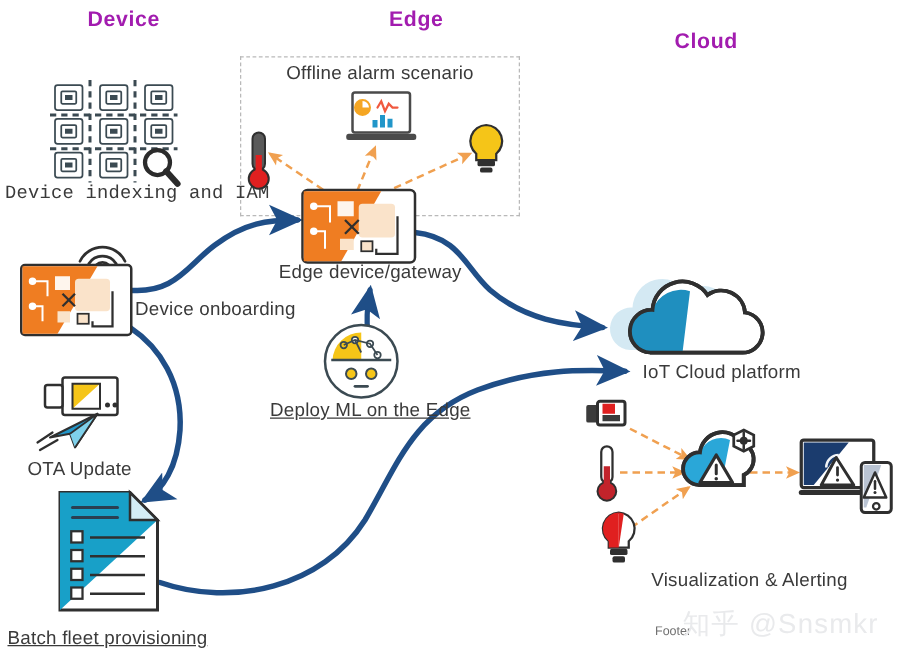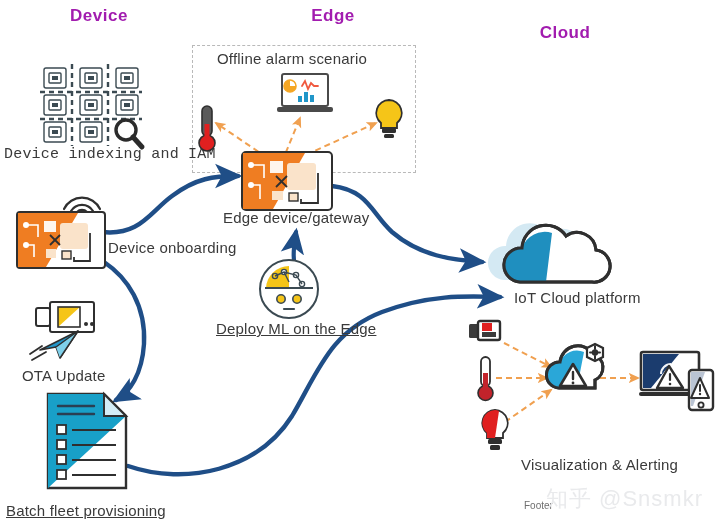--- a/index.html
+++ b/index.html
@@ -62,21 +62,21 @@
 </head>
 <body>
 
 <div id="stage">
 
   <div class="abs col-header" style="left:34px; top:6px; width:130px;">Device</div>
   <div class="abs col-header" style="left:268px; top:6px; width:130px;">Edge</div>
   <div class="abs col-header" style="left:500px; top:10px; width:130px;margin-top:13px;">Cloud</div>
 
   <div class="abs dashed-box" style="left:192px; top:45px; width:224px; height:128px;"></div>
-  <div class="abs lbl" style="left:180px; top:50px; width:224px; text-align:center; font-size:15px;">Offline alarm scenario</div>
+  <div class="abs lbl" style="left:192px; top:50px; width:224px; text-align:center; font-size:15px;">Offline alarm scenario</div>
 
   <svg class="arrow-layer" viewBox="0 0 720 532">
     <defs>
       <marker id="navyArrow" markerWidth="7" markerHeight="7" refX="5.2" refY="3.2" orient="auto" markerUnits="strokeWidth">
         <path d="M0,0.4 L6.2,3.2 L0,6.0 L1.5,3.2 Z" fill="#1f4e87"></path>
       </marker>
       <marker id="orangeArrow" markerWidth="6" markerHeight="6" refX="4.6" refY="2.8" orient="auto" markerUnits="strokeWidth">
         <path d="M0,0.3 L5.6,2.8 L0,5.3 L1.3,2.8 Z" fill="#f0a050"></path>
       </marker>
     </defs>

